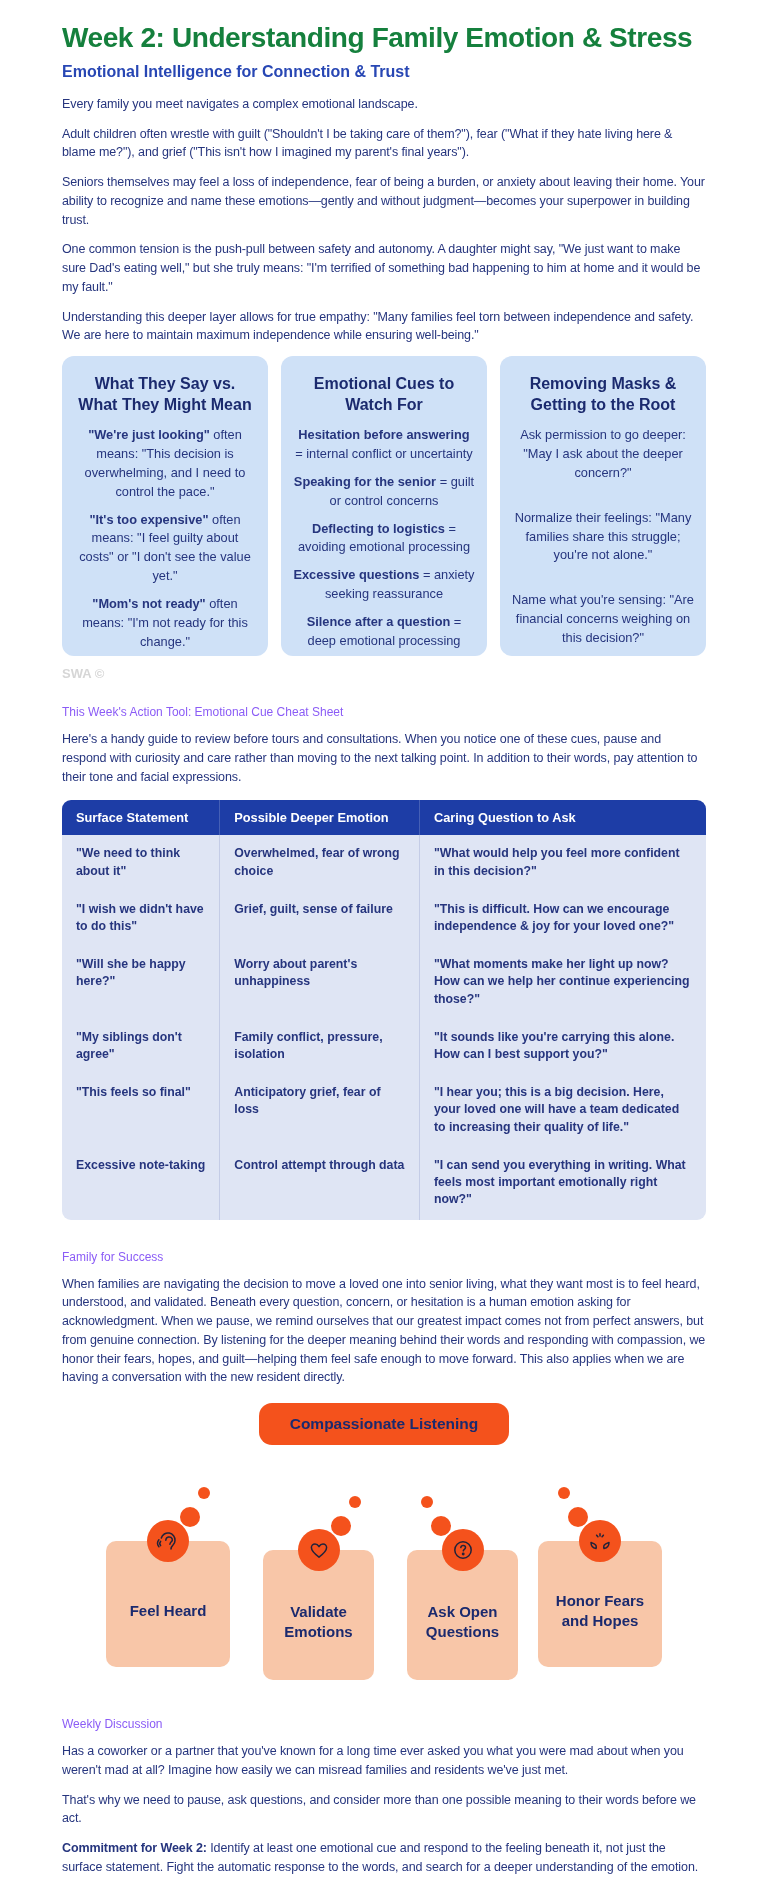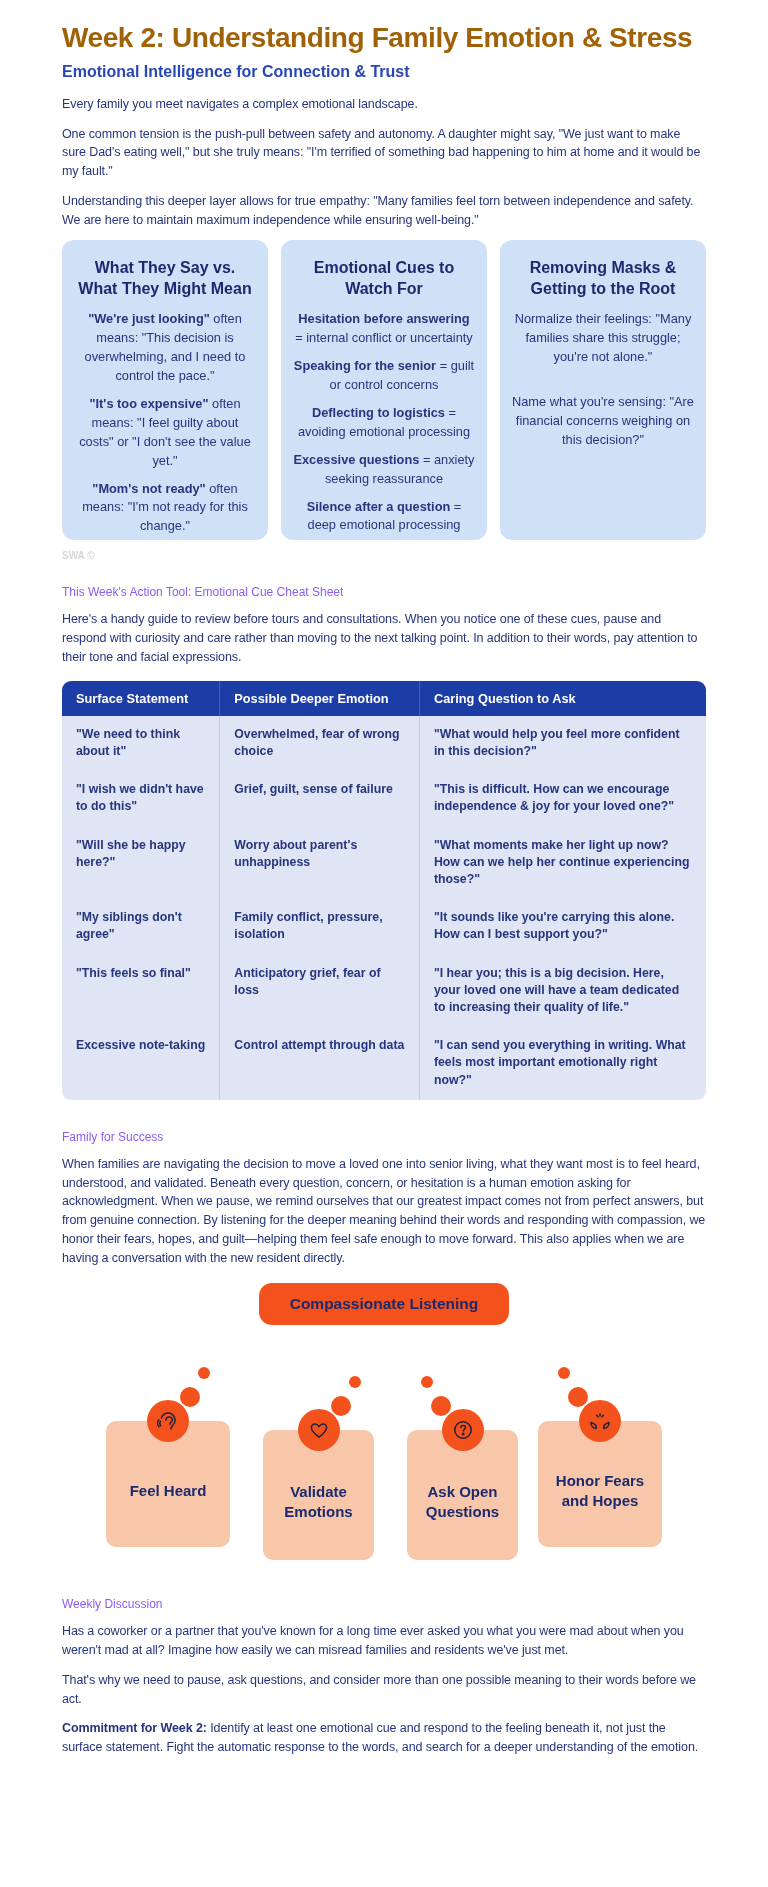--- a/index.html
+++ b/index.html
@@ -5,21 +5,21 @@
   * { box-sizing: border-box; }
   html { background:#fff; }
   body {
     margin:0; width:768px; height:1887px; overflow:hidden;
     background:#ffffff; color:#26357e;
     font-family:"Liberation Sans", sans-serif;
   }
   .page { padding:20px 62px 0; }
 
   h1 {
-    font-size:28px; line-height:1.32; color:#a16207;
+    font-size:28px; line-height:1.32; color:#15803d;
     margin:0 0 6px; letter-spacing:-0.4px; font-weight:700;
   }
   .subtitle { font-size:16px; color:#2847b4; margin:0 0 14px; font-weight:700; }
 
   p.body {
     font-size:12.5px; line-height:1.5; letter-spacing:-0.1px;
     margin:11px 0; color:#26357e;
   }
   p.body b { font-weight:700; }
 
@@ -27,21 +27,21 @@
   .cards { display:flex; gap:13px; margin:4px 0 0; }
   .icard {
     flex:1; background:#cfe1f7; border-radius:12px;
     padding:16px 12px; height:300px; text-align:center;
   }
   .icard h4 { font-size:16px; line-height:1.3; color:#1b2a6e; margin:2px 0 10px; font-weight:700; }
   .icard p { font-size:12.8px; line-height:1.48; margin:0 0 9px; color:#26357e; }
   .icard p b { font-weight:700; }
   .icard.gapped p { margin-bottom:26px; }
 
-  .watermark { font-size:10px; font-weight:700; color:#d6d6d6; margin:10px 0 0; }
+  .watermark { font-size:13px; font-weight:700; color:#d6d6d6; margin:10px 0 0; }
 
   h2 { font-size:12px; color:#8b5cf6; margin:24px 0 0; font-weight:400; }
   h2.realign { margin-top:30px; }
   h2.weekly { margin-top:26px; }
 
   
   .tablewrap { border-radius:9px; overflow:hidden; margin:14px 0 0; }
   table { border-collapse:collapse; width:100%; }
   th {
     background:#1d3da6; color:#ffffff; text-align:left;
@@ -84,40 +84,43 @@
 </style>
 </head>
 <body>
 
 <div class="page">
 
   <h1>Week 2: Understanding Family Emotion &amp; Stress</h1>
   <div class="subtitle">Emotional Intelligence for Connection &amp; Trust</div>
 
   <p class="body">Every family you meet navigates a complex emotional landscape.</p>
+  <p class="body">Adult children often wrestle with guilt ("Shouldn't I be taking care of them?"), fear ("What if they hate living here &amp; blame me?"), and grief ("This isn't how I imagined my parent's final years").</p>
+  <p class="body">Seniors themselves may feel a loss of independence, fear of being a burden, or anxiety about leaving their home. Your ability to recognize and name these emotions—gently and without judgment—becomes your superpower in building trust.</p>
   <p class="body">One common tension is the push-pull between safety and autonomy. A daughter might say, "We just want to make sure Dad's eating well," but she truly means: "I'm terrified of something bad happening to him at home and it would be my fault."</p>
   <p class="body">Understanding this deeper layer allows for true empathy: "Many families feel torn between independence and safety. We are here to maintain maximum independence while ensuring well-being."</p>
 
   <div class="cards">
     <div class="icard">
       <h4>What They Say vs. What They Might Mean</h4>
       <p><b>"We're just looking"</b><span> often means: "This decision is overwhelming, and I need to control the pace."</span></p>
       <p><b>"It's too expensive"</b><span> often means: "I feel guilty about costs" or "I don't see the value yet."</span></p>
       <p><b>"Mom's not ready"</b><span> often means: "I'm not ready for this change."</span></p>
     </div>
     <div class="icard">
       <h4>Emotional Cues to Watch For</h4>
       <p><b>Hesitation before answering</b><span> = internal conflict or uncertainty</span></p>
       <p><b>Speaking for the senior</b><span> = guilt or control concerns</span></p>
       <p><b>Deflecting to logistics</b><span> = avoiding emotional processing</span></p>
       <p><b>Excessive questions</b><span> = anxiety seeking reassurance</span></p>
       <p><b>Silence after a question</b><span> = deep emotional processing</span></p>
     </div>
     <div class="icard gapped">
       <h4>Removing Masks &amp; Getting to the Root</h4>
+      <p><span>Ask permission to go deeper: "May I ask about the deeper concern?"</span></p>
       <p><span>Normalize their feelings: "Many families share this struggle; you're not alone."</span></p>
       <p><span>Name what you're sensing: "Are financial concerns weighing on this decision?"</span></p>
     </div>
   </div>
 
   <div class="watermark">SWA ©</div>
 
   <h2>This Week's Action Tool: Emotional Cue Cheat Sheet</h2>
   <p class="body">Here's a handy guide to review before tours and consultations. When you notice one of these cues, pause and respond with curiosity and care rather than moving to the next talking point. In addition to their words, pay attention to their tone and facial expressions.</p>
 

